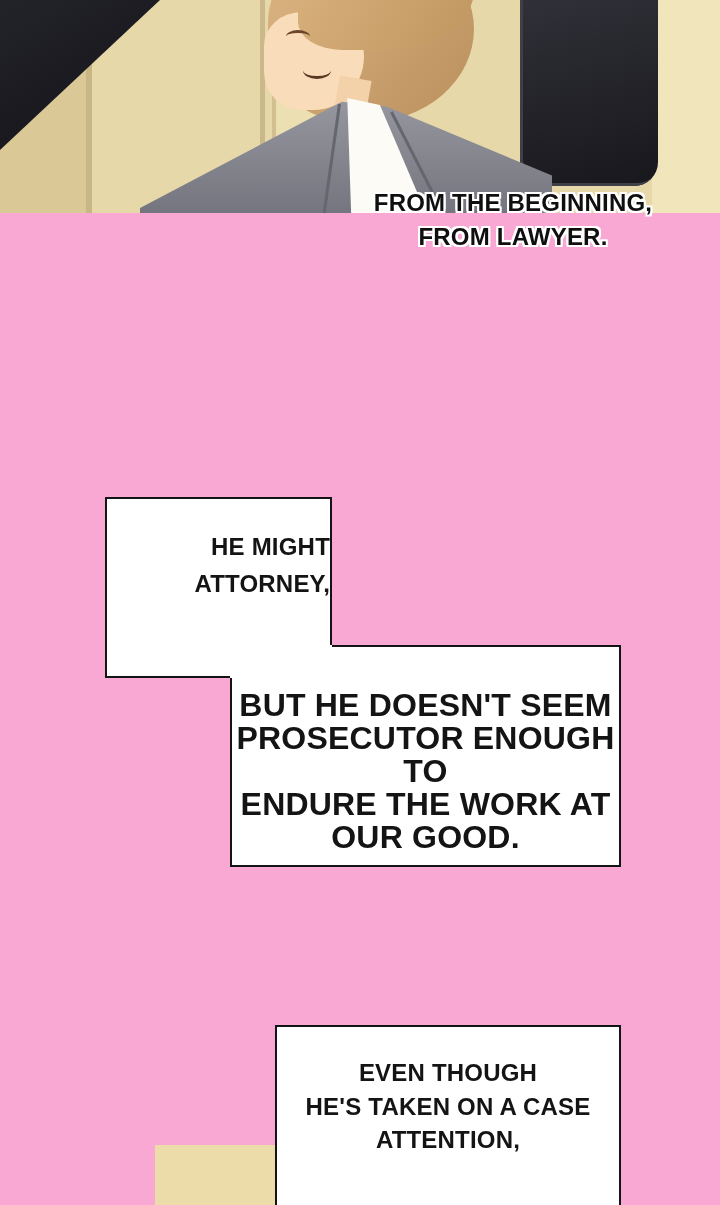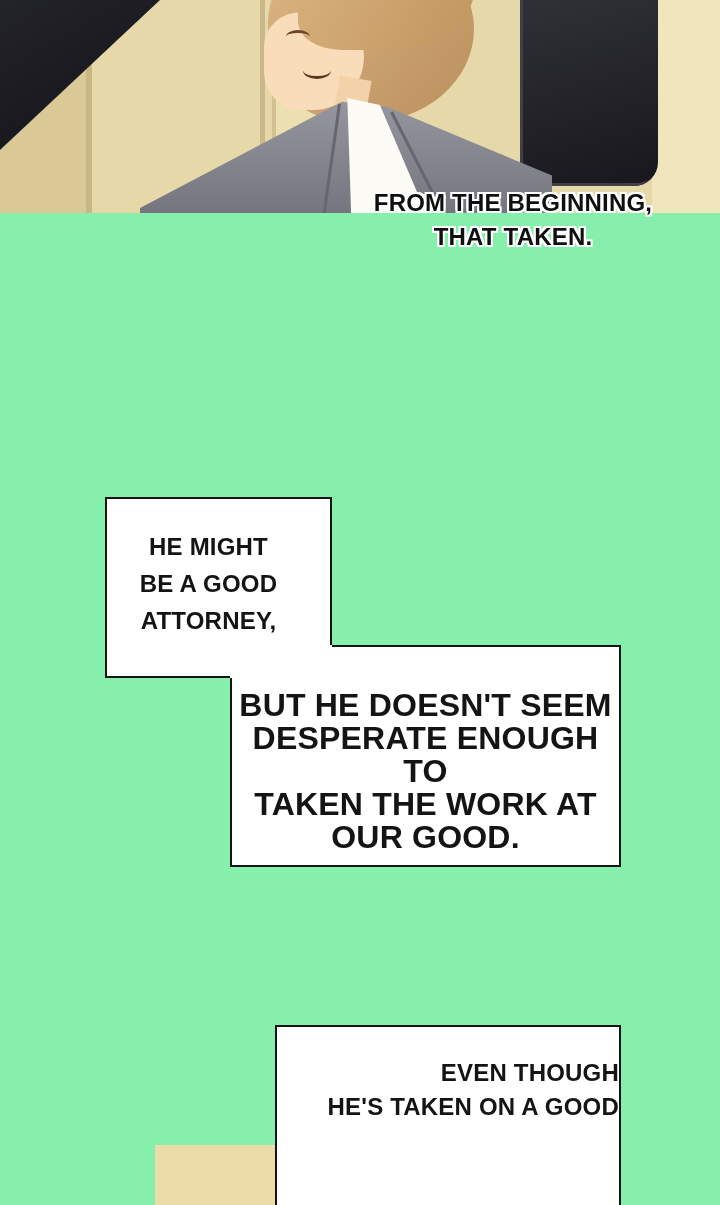--- a/index.html
+++ b/index.html
@@ -1,16 +1,16 @@
 <!DOCTYPE html>
 <html><head>
 <meta charset="utf-8">
 <style>
   html,body{margin:0;padding:0;background:#ffffff;}
-  .page{position:relative;width:720px;height:1205px;background:#86efac;overflow:hidden;
+  .page{position:relative;width:720px;height:1205px;background:#f9a8d4;overflow:hidden;
         font-family:"Liberation Sans","DejaVu Sans",sans-serif;color:#141414;}
   .abs{position:absolute;}
 
   
   .panel{left:0;top:0;width:720px;height:213px;overflow:hidden;background:#e7d8aa;z-index:1;}
   .bgL{left:0;top:0;width:88px;height:213px;background:#dac997;}
   .vline1{left:86px;top:0;width:6px;height:213px;background:#c9b685;}
   .vline2{left:260px;top:0;width:5px;height:213px;background:#cbb88a;}
   .vline3{left:272px;top:0;width:4px;height:213px;background:#d2c091;}
   .midlight{left:276px;top:0;width:106px;height:213px;background:#ecdfb2;}
@@ -47,23 +47,23 @@
                        0 -2px 0 #fff,0 2px 0 #fff,-2px 0 0 #fff,2px 0 0 #fff;}
 
   
   .speech{position:absolute;box-sizing:border-box;background:#ffffff;border:2px solid #141414;z-index:2;}
   .box1{left:105px;top:497px;width:227px;height:181px;}
   .box2{left:230px;top:645px;width:391px;height:222px;}
   .joint{left:230px;top:645px;width:102px;height:33px;background:#ffffff;z-index:3;}
   .box3{left:275px;top:1025px;width:346px;height:190px;}
 
   .btxt{position:absolute;z-index:4;text-align:center;font-weight:700;color:#141414;letter-spacing:.2px;}
-  .t1{left:97px;top:528px;width:223px;font-size:24px;line-height:37px;}
+  .t1{left:107px;top:528px;width:223px;font-size:24px;line-height:37px;text-align:right;}
   .t2{left:232px;top:689px;width:387px;font-size:32px;line-height:33px;}
-  .t3{left:277px;top:1056px;width:342px;font-size:24px;line-height:33.5px;text-align:right;}
+  .t3{left:277px;top:1056px;width:342px;font-size:24px;line-height:33.5px;}
 
   
   .nextpanel{left:155px;top:1145px;width:420px;height:60px;z-index:1;
              background:linear-gradient(90deg,#ecdcaa 94%,#dccfa2 100%);}
 </style>
 </head>
 <body>
 
 <div class="page">
 
@@ -84,41 +84,41 @@
     <div class="abs neck"></div>
     <div class="abs suit"></div>
     <div class="abs shirt"></div>
     <div class="abs lapelL"></div>
     <div class="abs lapelR"></div>
     <div class="abs darkfg"></div>
   </div>
 
   <div class="abs caption">
     <div>FROM THE BEGINNING,</div>
-    <div>THAT TAKEN.</div>
+    <div>FROM LAWYER.</div>
   </div>
 
   <div class="speech box1"></div>
   <div class="speech box2"></div>
   <div class="abs joint"></div>
 
   <div class="btxt t1">
     <div>HE MIGHT</div>
-    <div>BE A GOOD</div>
     <div>ATTORNEY,</div>
   </div>
 
   <div class="btxt t2">
     <div>BUT HE DOESN'T SEEM</div>
-    <div>DESPERATE ENOUGH TO</div>
-    <div>TAKEN THE WORK AT</div>
+    <div>PROSECUTOR ENOUGH TO</div>
+    <div>ENDURE THE WORK AT</div>
     <div>OUR GOOD.</div>
   </div>
 
   <div class="abs nextpanel"></div>
 
   <div class="speech box3"></div>
   <div class="btxt t3">
     <div>EVEN THOUGH</div>
-    <div>HE'S TAKEN ON A GOOD</div>
+    <div>HE'S TAKEN ON A CASE</div>
+    <div>ATTENTION,</div>
   </div>
 
 </div>
 
 </body></html>

